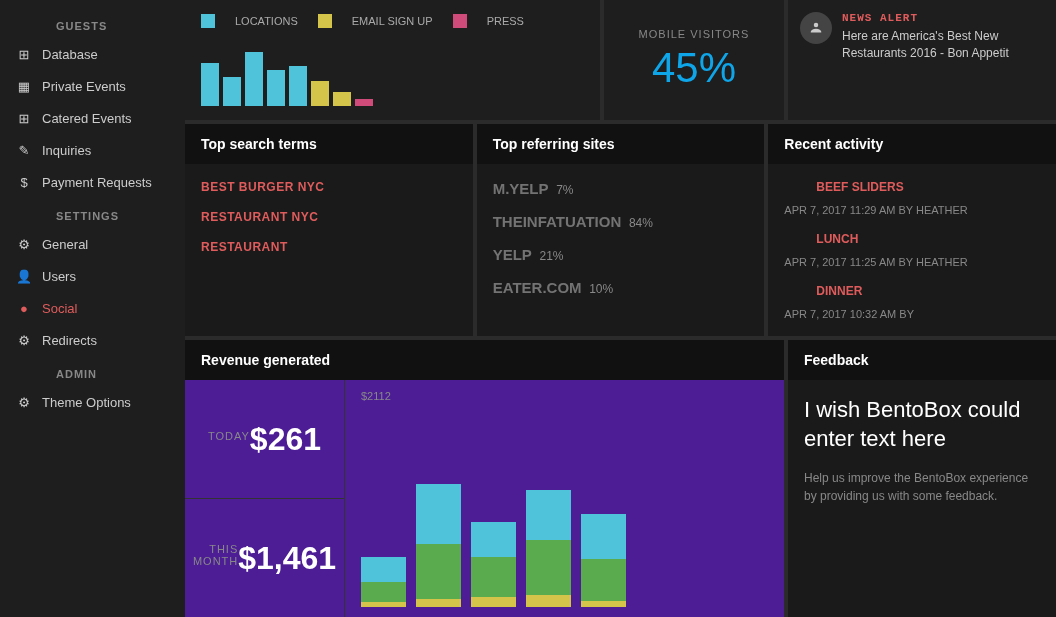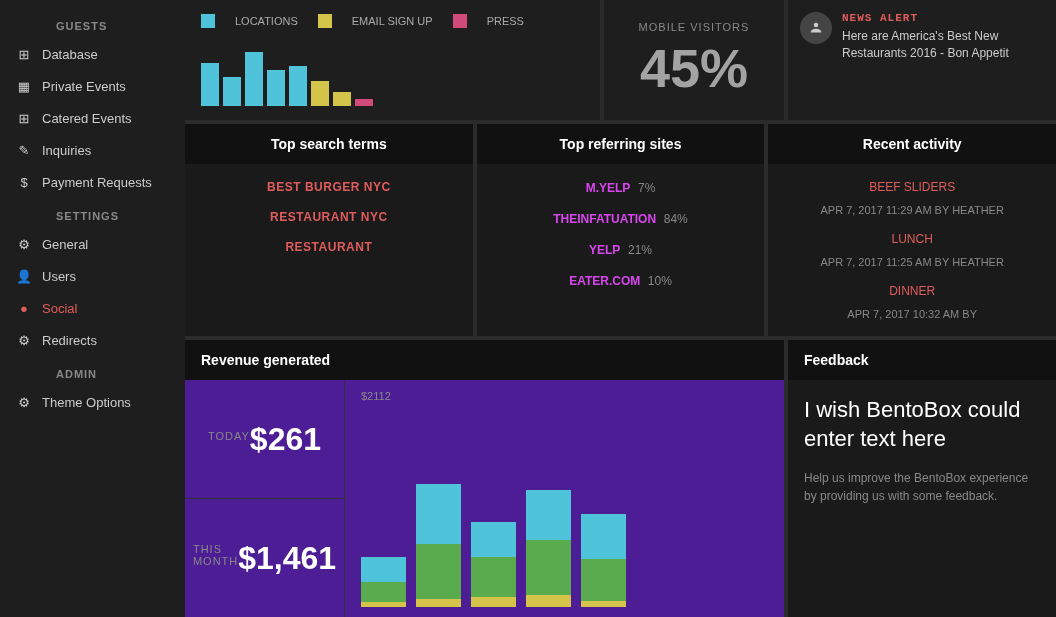--- a/index.html
+++ b/index.html
@@ -107,23 +107,23 @@
       flex-shrink: 0;
     }
     .mobile-visitors-label {
       font-size: 11px;
       color: #888;
       text-transform: uppercase;
       letter-spacing: 1px;
       margin-bottom: 4px;
     }
     .mobile-visitors-value {
-      font-size: 54px;
-      font-weight: bold;
-      color: #a3a3a3;
+      font-size: 42px;
+      font-weight: normal;
+      color: #0ea5e9;
     }
 
     .news-panel {
       width: 268px;
       background: #1e1e1e;
       display: flex;
       flex-direction: row;
       align-items: flex-start;
       padding: 12px;
       gap: 10px;
@@ -163,21 +163,20 @@
       gap: 4px;
       margin-top: 4px;
       flex-shrink: 0;
     }
     .info-card {
       background: #1a1a1a;
       flex: 1;
       padding: 0;
       display: flex;
       flex-direction: column;
-      text-align: center;
     }
     .info-card-header {
       background: #111;
       padding: 12px 16px;
       font-size: 14px;
       font-weight: bold;
       color: #fff;
     }
     .info-card-body {
       padding: 10px 16px;
@@ -192,38 +191,39 @@
       cursor: pointer;
       text-transform: uppercase;
       font-weight: bold;
       letter-spacing: 0.5px;
     }
     .referring-item {
       padding: 6px 0;
       cursor: pointer;
     }
     .referring-name {
-      color: #d946ef;
-      font-size: 12px;
+      color: #737373;
+      font-size: 15px;
       font-weight: bold;
       text-transform: uppercase;
     }
     .referring-pct {
       color: #888;
       font-size: 12px;
       margin-left: 4px;
     }
     .recent-item {
       padding: 6px 0;
     }
     .recent-name {
       color: #e05c5c;
       font-size: 12px;
-      font-weight: normal;
-      text-transform: uppercase;
+      font-weight: bold;
+      text-transform: uppercase;
+      margin-left: 32px;
     }
     .recent-date {
       color: #888;
       font-size: 11px;
       margin-top: 10px;
     }
 
     
     .bottom-row {
       display: flex;
@@ -259,21 +259,21 @@
       border-right: 1px solid #333;
     }
     .revenue-stat {
       flex: 1;
       display: flex;
       align-items: center;
       justify-content: center;
       border-bottom: 1px solid #333;
       padding: 10px;
     }
-    .revenue-stat:last-child { border-bottom: none; }
+    .revenue-stat:last-child { border-bottom: none; text-align: right; }
     .stat-label {
       font-size: 11px;
       color: #888;
       text-transform: uppercase;
       letter-spacing: 1px;
       margin-bottom: 6px;
     }
     .stat-value {
       font-size: 32px;
       font-weight: bold;

